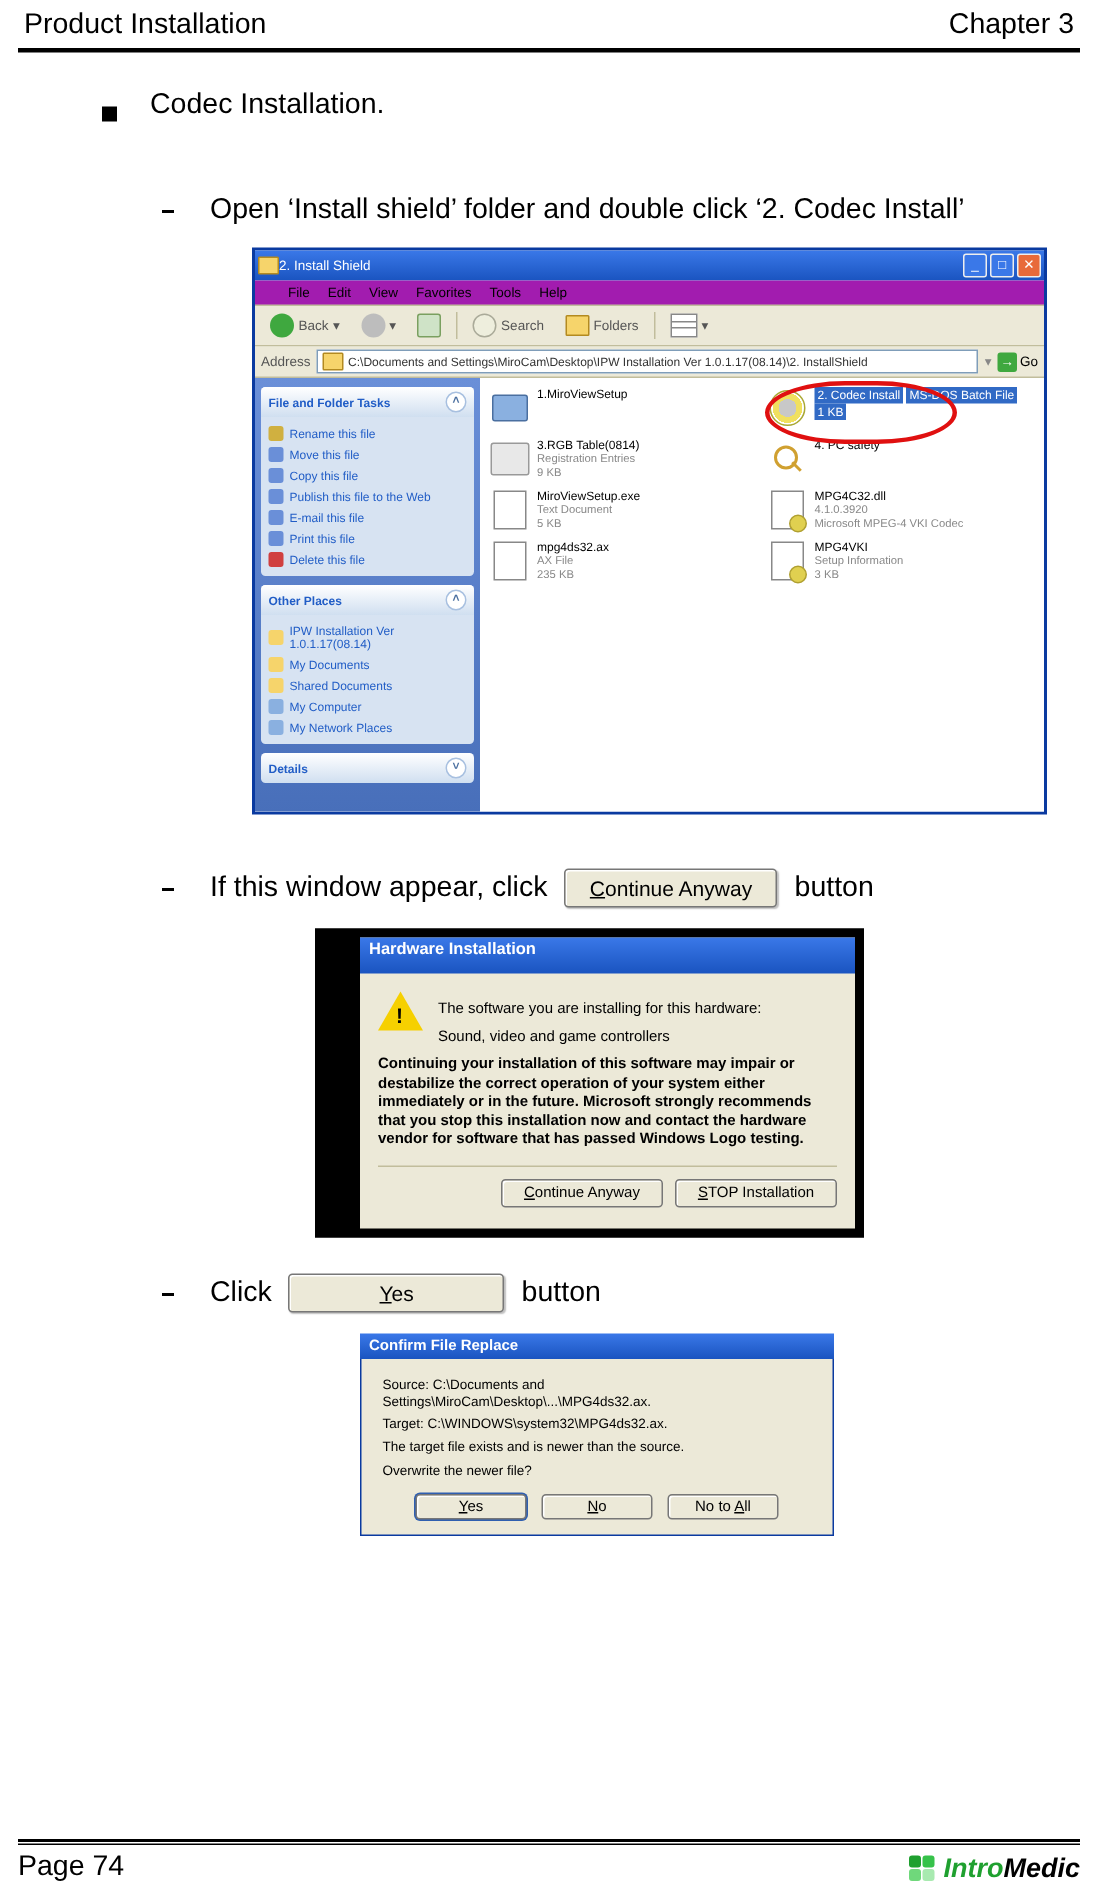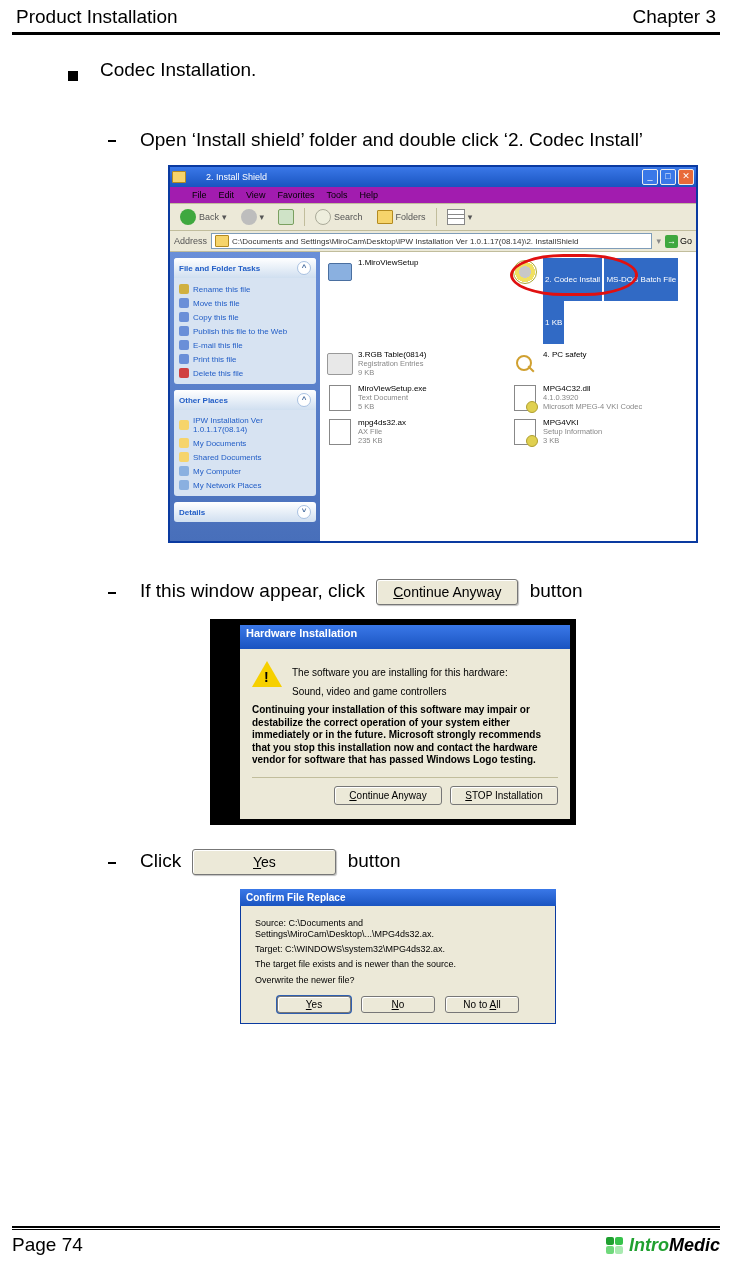--- a/index.html
+++ b/index.html
@@ -83,21 +83,21 @@
     background: linear-gradient(#3a78e8,#1a54c0);
     color: #fff;
     display: flex;
     align-items: center;
     padding: 0 2px;
     justify-content: space-between;
   }
   .titlebar .left {
     display: flex;
     align-items: center;
-    gap: 20px;
+    gap: 0;
   }
   .folder-icon {
     width: 12px;
     height: 10px;
     background: #f6d46b;
     border: 1px solid #b38a20;
     border-radius: 1px;
   }
   .winbtns {
     display: flex;
@@ -291,21 +291,21 @@
     position: absolute;
     border: 3px solid #e01010;
     border-radius: 50%/60%;
     width: 122px;
     height: 36px;
     left: 190px;
     top: 2px;
     pointer-events: none;
   }
   .batsel {
-    background:#316ac5;color:#fff;padding:17px 2px;display:inline-block;
+    background:#316ac5;color:#fff;padding:1px 2px;display:inline-block;
   }
 
   
   .hwwrap {
     width: 366px;
     margin: 8px 0 24px 198px;
     border: 2px solid #000;
     background: #000;
     padding: 4px 4px 4px 16px;
     box-sizing: border-box;

